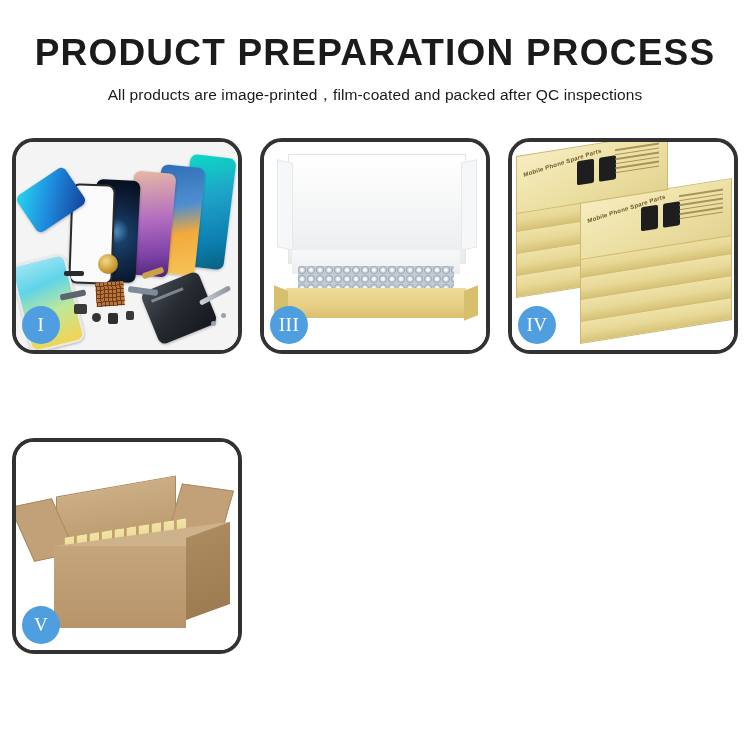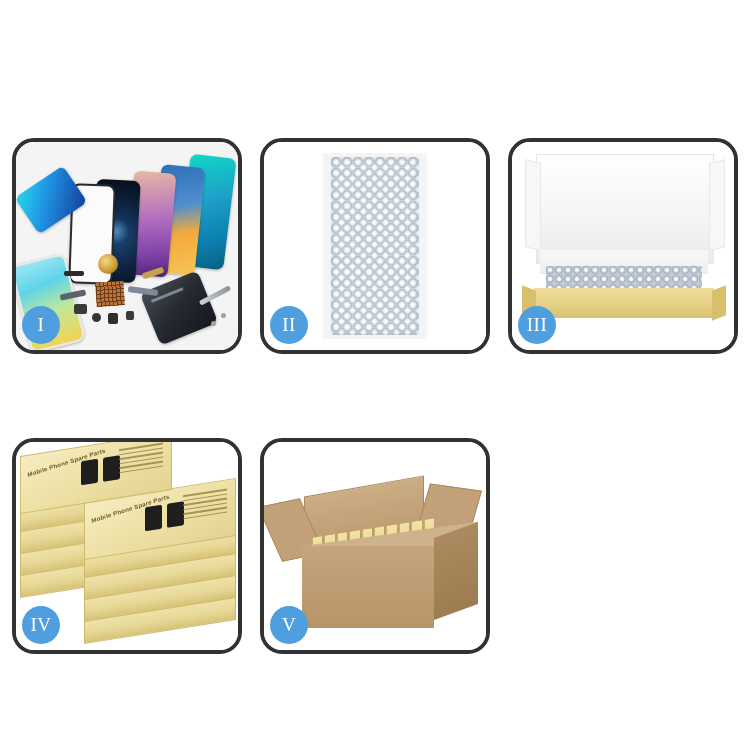--- a/index.html
+++ b/index.html
@@ -281,20 +281,24 @@
     background:rgba(170,148,112,.75);
     transform:skewY(18deg) skewX(-14deg);
   }
   .b6-tab{position:absolute;width:14px;height:16px;background:rgba(150,126,92,.45);}
 </style>
 </head>
 <body>
 
 <div class="page">
 
+  <div class="header">
+    <div class="title">PRODUCT PREPARATION PROCESS</div>
+    <div class="subtitle">All products are image-printed，film-coated and packed after QC inspections</div>
+  </div>
 
   <div class="grid">
 
     <div class="card">
       <div class="stage p1">
         <div class="ph ph-teal"></div>
         <div class="ph ph-orange"></div>
         <div class="ph ph-purple"></div>
         <div class="ph ph-dark"></div>
         <div class="ph ph-glass"></div>
@@ -311,27 +315,20 @@
         <div class="flex f1"></div>
         <div class="flex f2"></div>
         <div class="flex f3"></div>
         <div class="screw" style="right:22px;bottom:24px;"></div>
         <div class="screw" style="right:12px;bottom:32px;"></div>
         <div class="tool"></div>
       </div>
       <div class="badge">I</div>
     </div>
 
-    <div class="card">
-      <div class="stage p2">
-        <div class="wrapsheet"></div>
-        <div class="bubbles"></div>
-      </div>
-      <div class="badge">II</div>
-    </div>
 
     <div class="card">
       <div class="stage p3">
         <div class="lid3"></div>
         <div class="foam3"></div>
         <div class="inner3"></div>
         <div class="tray3"></div>
       </div>
       <div class="badge">III</div>
     </div>

